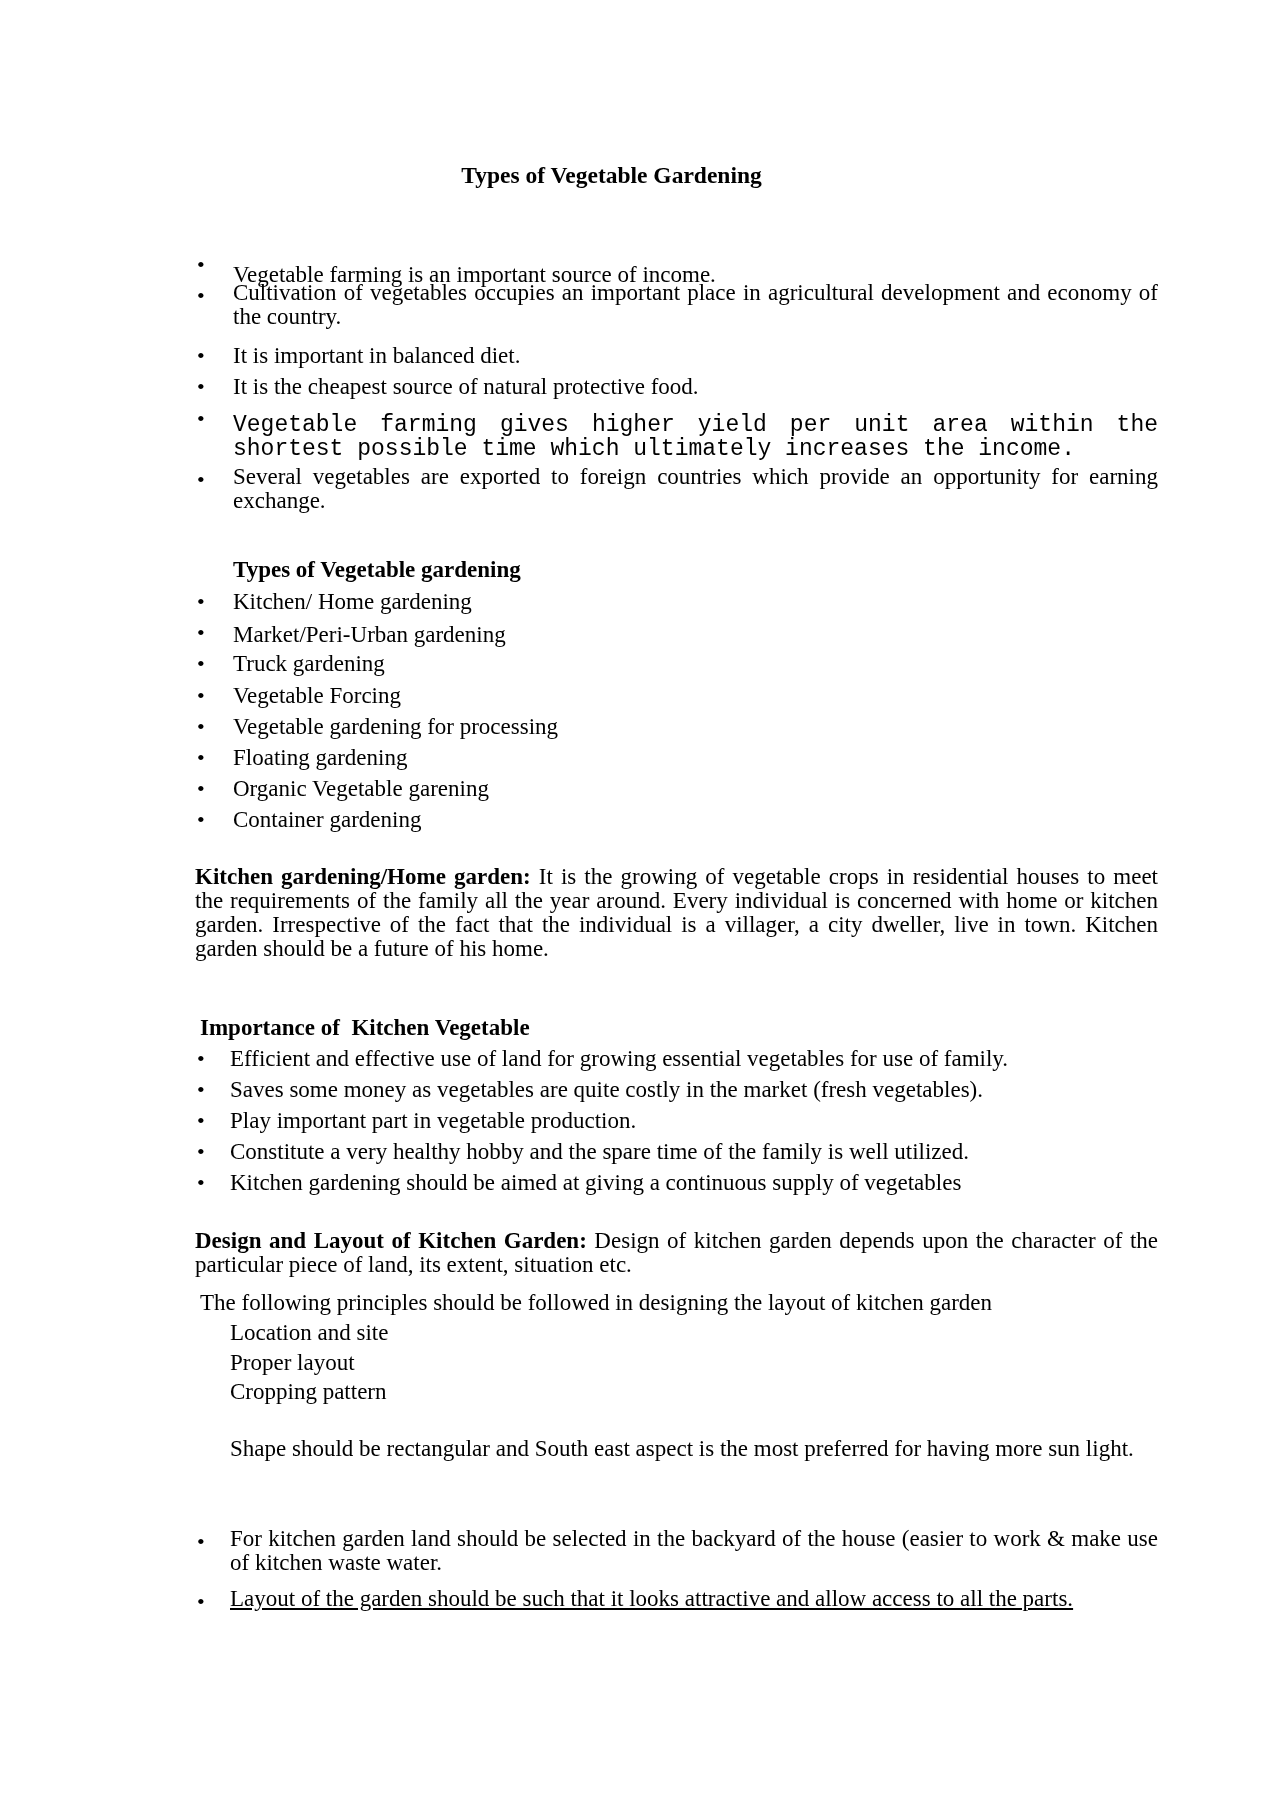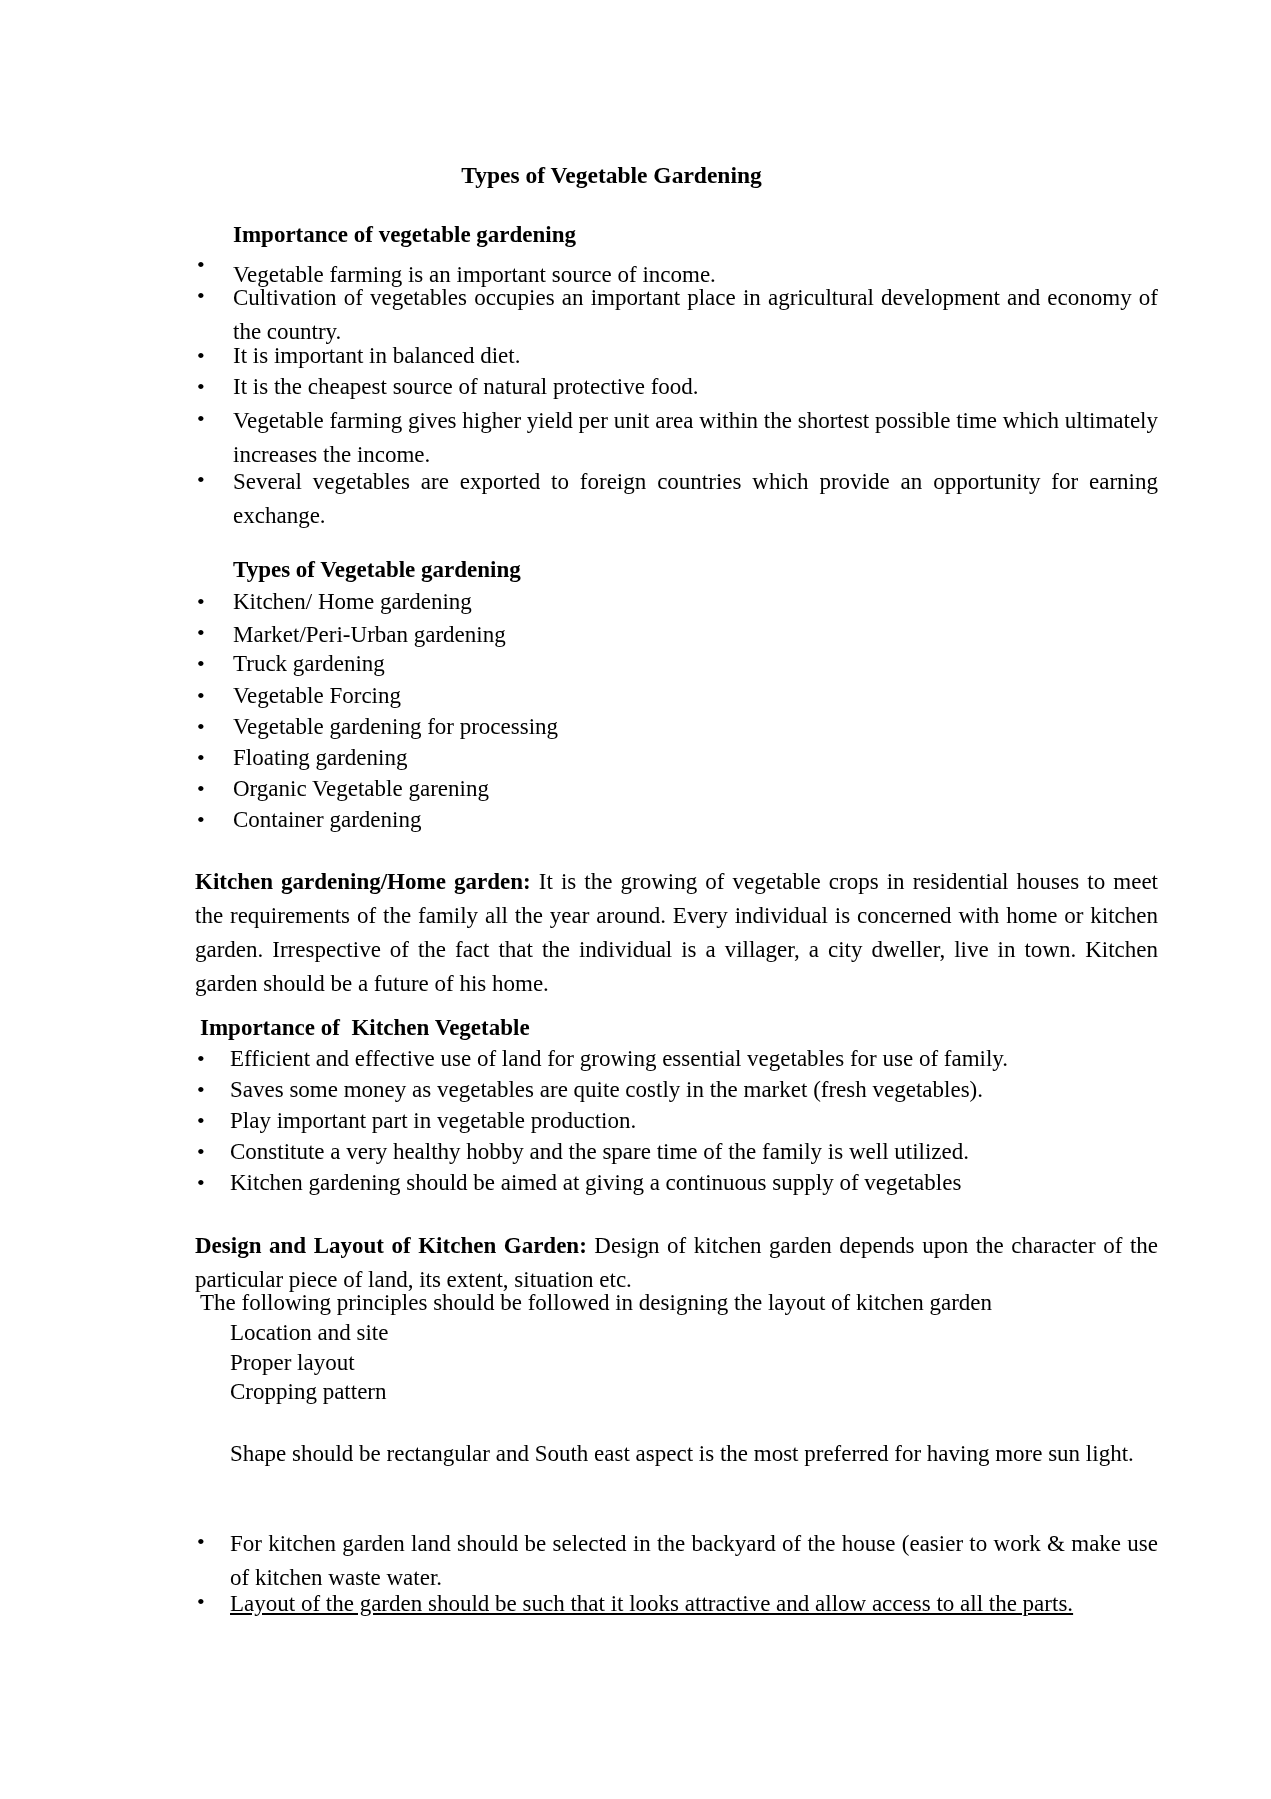--- a/index.html
+++ b/index.html
@@ -9,48 +9,47 @@
     color: #000000; font-size: 23px;
   }
   .page { position: absolute; left: 0; top: 0; width: 1124px; height: 1799px; }
   .title {
     position: absolute; top: 162px; left: 0; width: 1223px; text-align: center;
     font-weight: bold; font-size: 23.5px;
   }
   .heading { font-weight: bold; }
   .line { position: absolute; white-space: nowrap; line-height: 30px; }
   .just {
-    position: absolute; text-align: justify; text-align-last: left; line-height: 34px;
+    position: absolute; text-align: justify; text-align-last: left; line-height: 24px;
   }
   .bullet { position: absolute; font-size: 22px; line-height: 30px; }
   .bold { font-weight: bold; }
 </style>
 </head>
 <body>
 
 <div class="page">
 
   <div class="title">Types of Vegetable Gardening</div>
 
-  <div class="line heading" style="left:233px; top:220px;">Importance of vegetable gardening</div>
 
   <div class="bullet" style="left:197px; top:250px;">•</div>
   <div class="line" style="left:233px; top:260px;">Vegetable farming is an important source of income.</div>
 
   <div class="bullet" style="left:197px; top:281px;">•</div>
   <div class="just" style="left:233px; top:281px; width:925px;">Cultivation of vegetables occupies an important place in agricultural development and economy of the country.</div>
 
   <div class="bullet" style="left:197px; top:341px;">•</div>
   <div class="line" style="left:233px; top:341px;">It is important in balanced diet.</div>
 
   <div class="bullet" style="left:197px; top:372px;">•</div>
   <div class="line" style="left:233px; top:372px;">It is the cheapest source of natural protective food.</div>
 
   <div class="bullet" style="left:197px; top:404px;">•</div>
-  <div class="just" style="left:233px; top:404px; width:925px;">Vegetable farming gives higher yield per unit area within the shortest possible time which ultimately increases the income.</div>
+  <div class="just" style="left:233px; top:413px; width:925px;font-family:Liberation Mono, monospace;">Vegetable farming gives higher yield per unit area within the shortest possible time which ultimately increases the income.</div>
 
   <div class="bullet" style="left:197px; top:465px;">•</div>
   <div class="just" style="left:233px; top:465px; width:925px;">Several vegetables are exported to foreign countries which provide an opportunity for earning exchange.</div>
 
   <div class="line heading" style="left:233px; top:555px;">Types of Vegetable gardening</div>
 
   <div class="bullet" style="left:197px; top:587px;">•</div>
   <div class="line" style="left:233px; top:587px;">Kitchen/ Home gardening</div>
   <div class="bullet" style="left:197px; top:618px;">•</div>
   <div class="line" style="left:233px; top:620px;">Market/Peri-Urban gardening</div>

